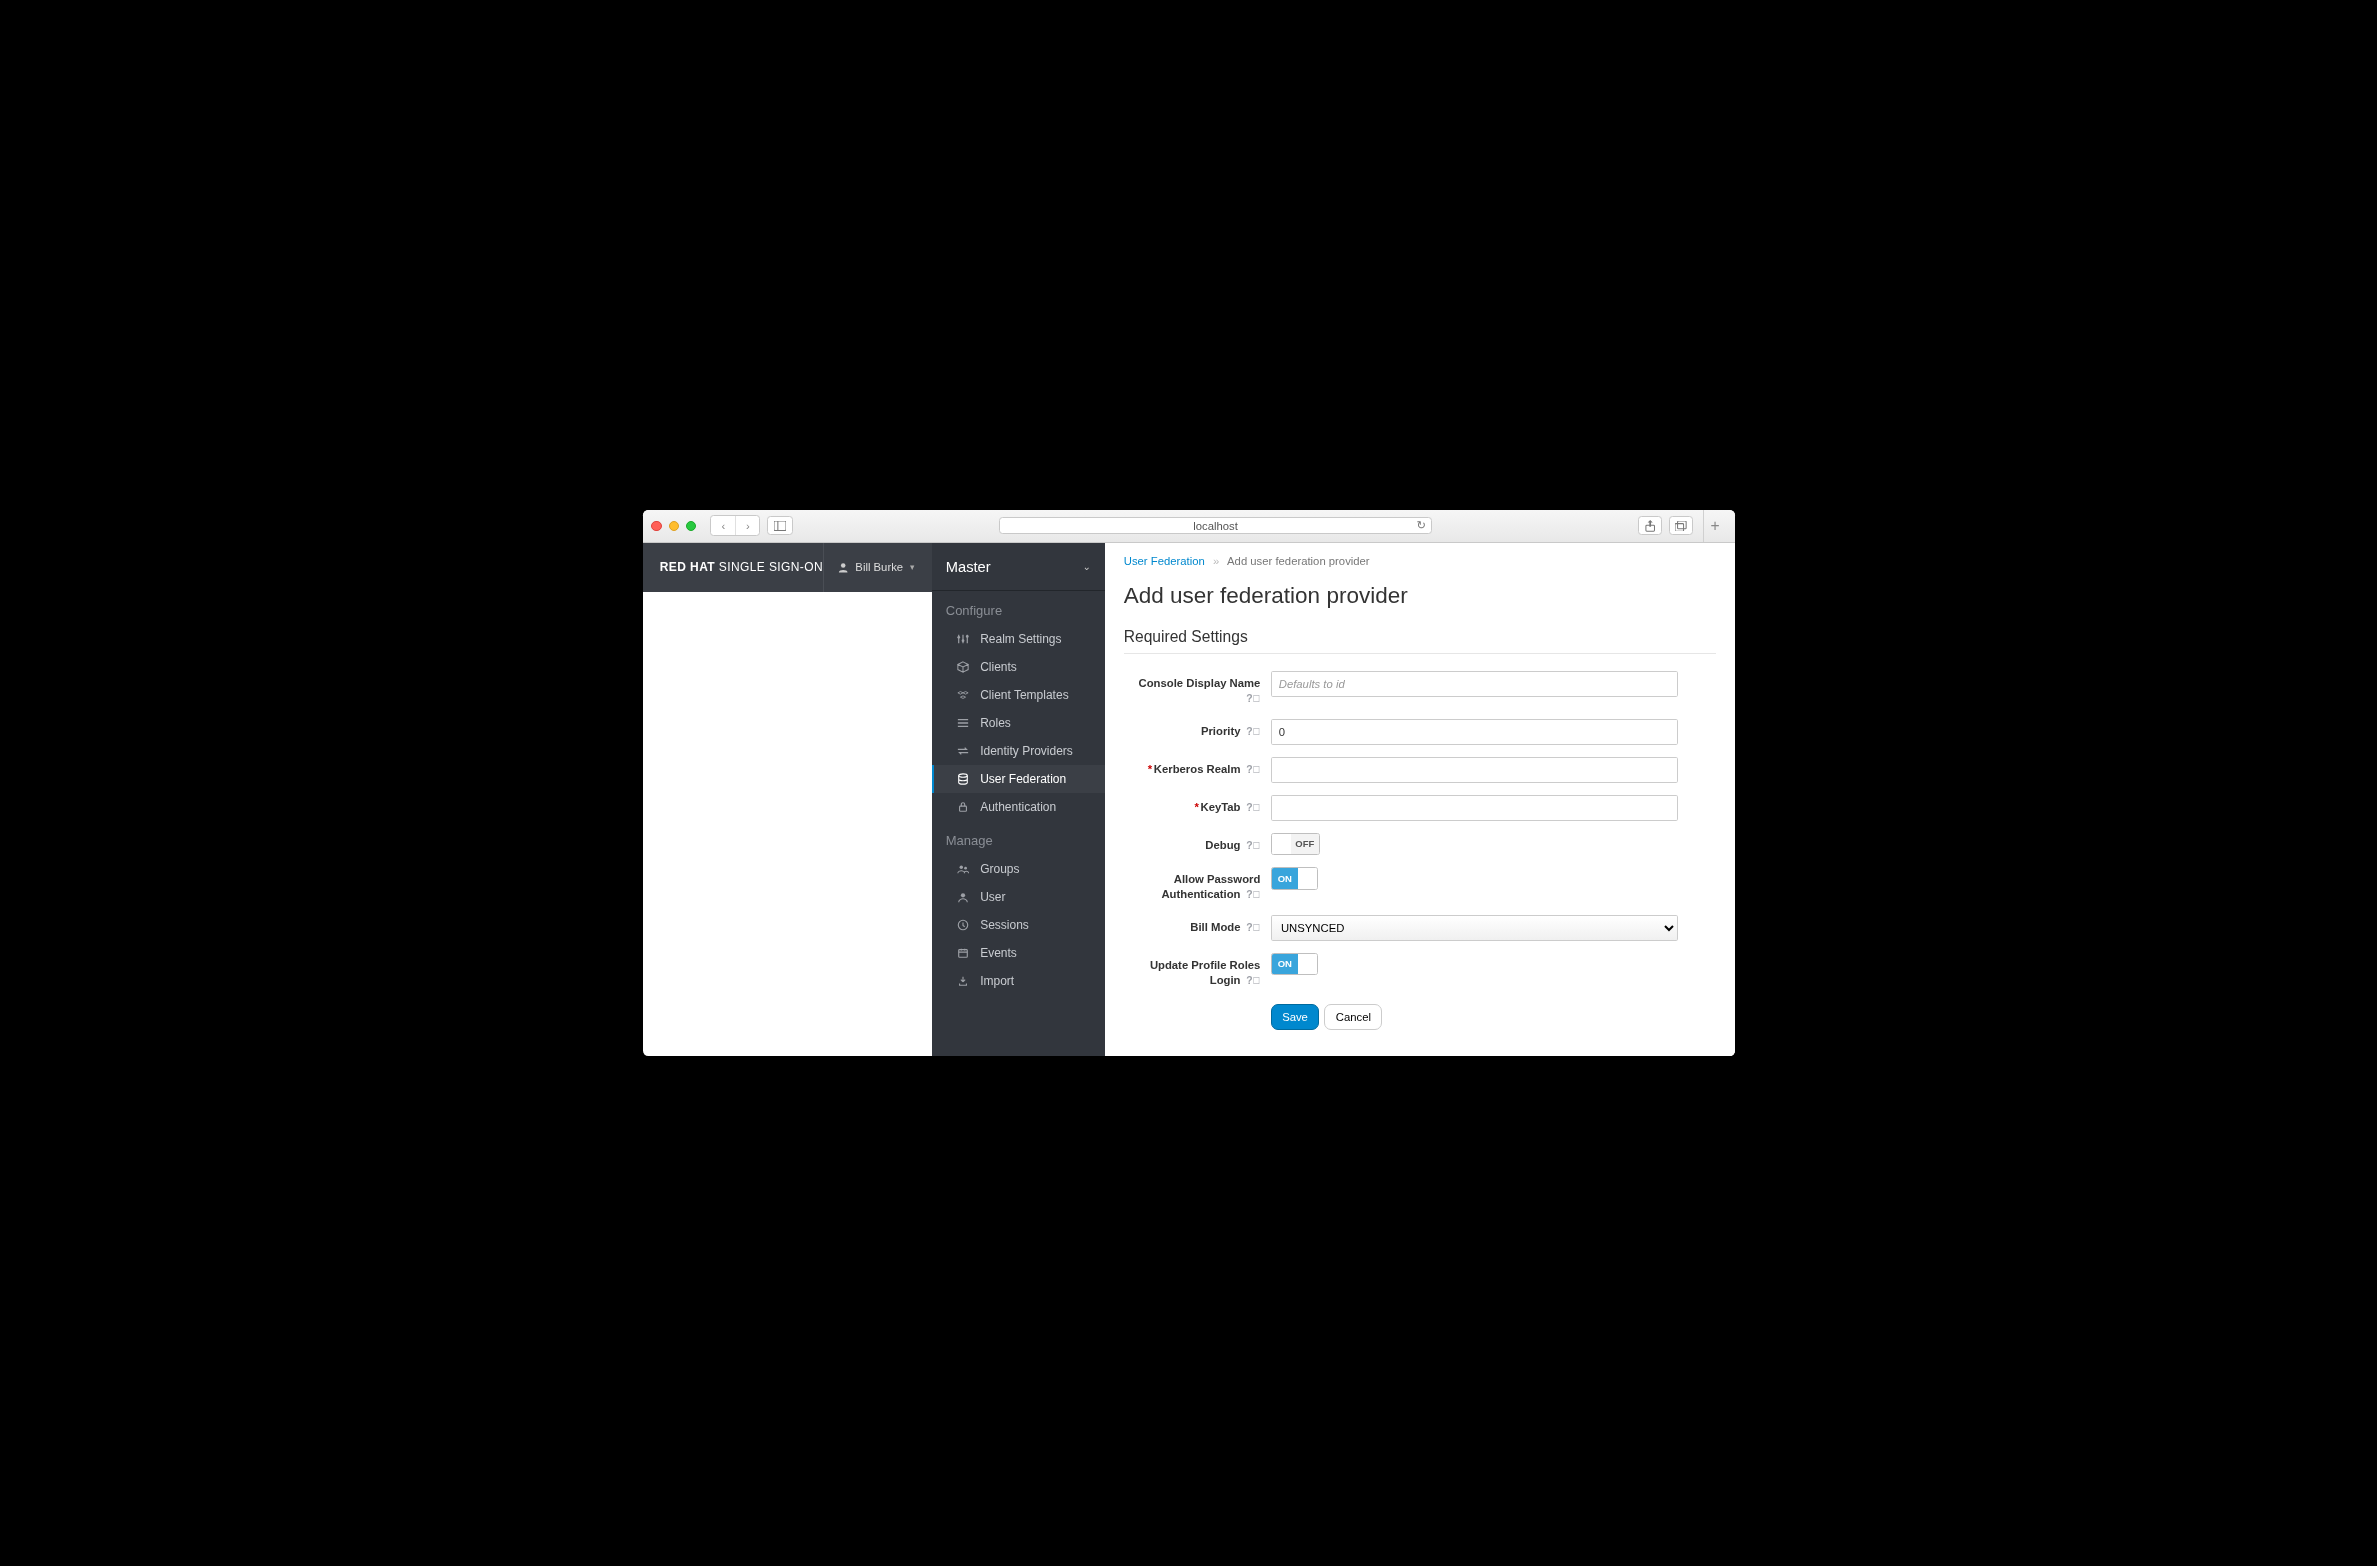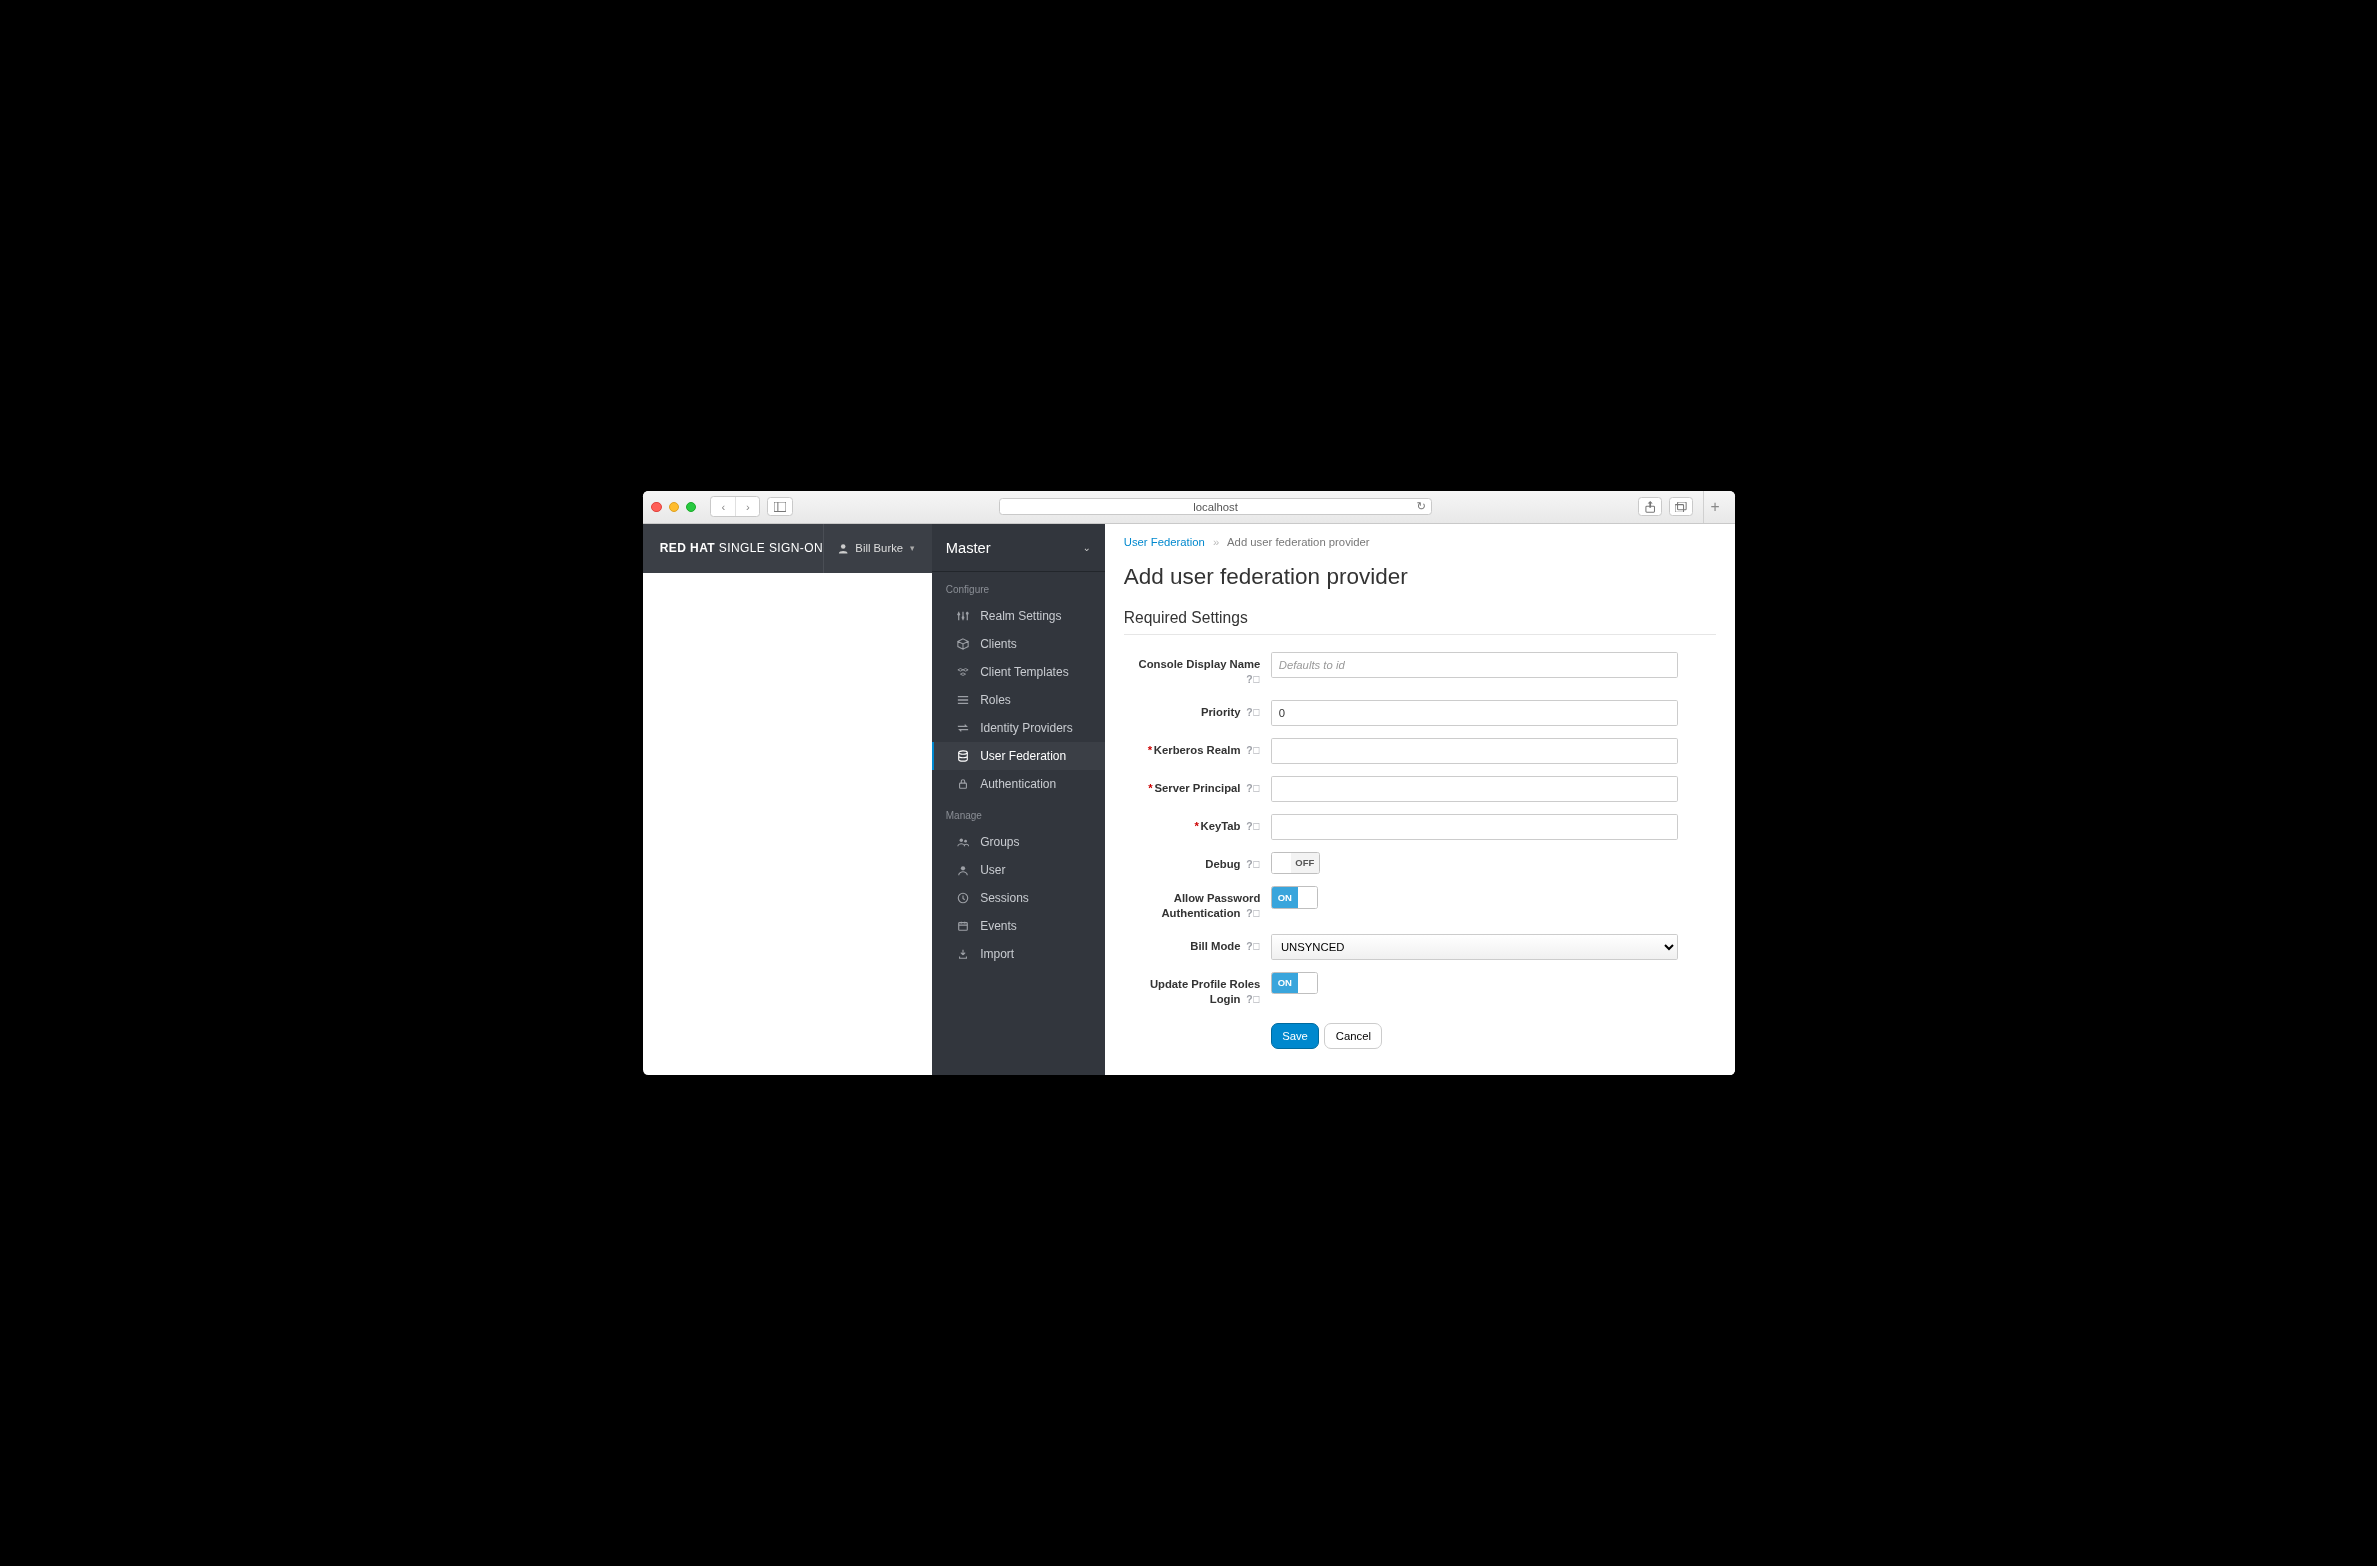--- a/index.html
+++ b/index.html
@@ -71,21 +71,21 @@
     font-size:12px;
   }
   .realm-select {
     padding: 15.6px 14px 15.6px 14px;
     display:flex; align-items:center; justify-content:space-between;
     font-size:14.7px; color:#fff; cursor:pointer;
     border-bottom:0.9px solid #22262b;
   }
   .realm-select .chev { font-size:9.5px; color:#ccc;}
   .side-section-label {
-    padding: 12px 14px 7px 14px; color:#8a8e95; font-size:10px;
+    padding: 12px 14px 7px 14px; color:#8a8e95; font-size:13px;
   }
   .side-item {
     display:flex; align-items:center; gap:10.4px;
     padding: 7px 14px 7px 24px; color:#c9ccd1; cursor:pointer;
     position:relative;
   }
   .side-item.active { background:#3b3f46; color:#fff; }
   .side-item.active::before {
     content:""; position:absolute; left:0; top:0; bottom:0; width:2.6px; background:#0088ce;
   }
@@ -366,29 +366,20 @@
           <div class="form-row">
             <div class="form-label">
               <span class="req">*</span><span>Kerberos Realm</span>
               <span class="help">?⃝</span>
             </div>
             <div class="form-field">
               <input type="text" style="">
             </div>
           </div>
 
-          <div class="form-row">
-            <div class="form-label">
-              <span class="req">*</span><span>Server Principal</span>
-              <span class="help">?⃝</span>
-            </div>
-            <div class="form-field">
-              <input type="text" style="">
-            </div>
-          </div>
 
           <div class="form-row">
             <div class="form-label">
               <span class="req">*</span><span>KeyTab</span>
               <span class="help">?⃝</span>
             </div>
             <div class="form-field">
               <input type="text" style="">
             </div>
           </div>

